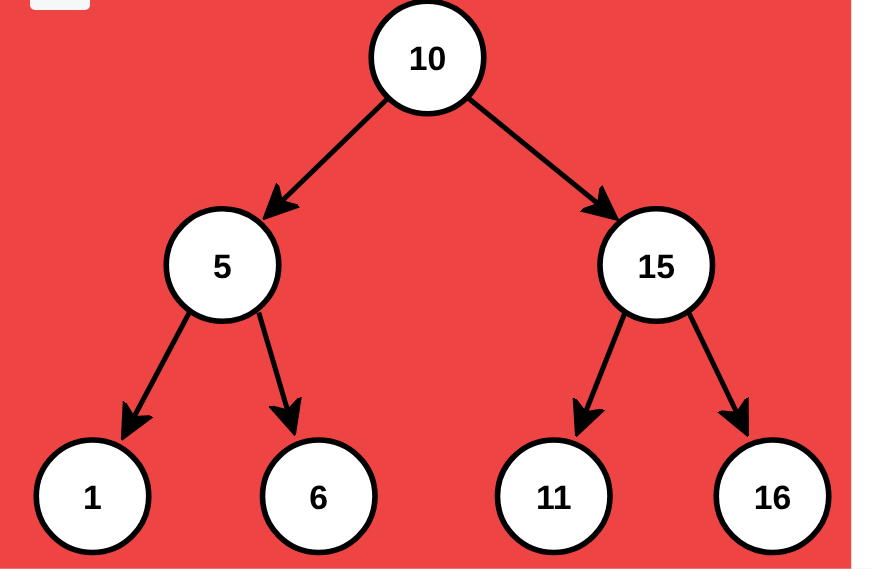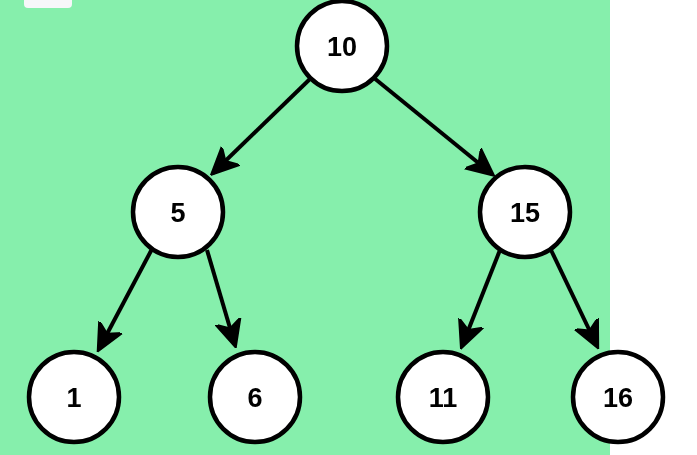--- a/index.html
+++ b/index.html
@@ -8,23 +8,23 @@
     background: #ffffff;
   }
   body {
     width: 697px;
     height: 455px;
     overflow: hidden;
     font-family: "Liberation Sans", sans-serif;
   }
   #diagram-root {
     position: relative;
-    width: 610px;
+    width: 681px;
     height: 455px;
-    background: #86efac;
+    background: #ef4444;
   }
   #tree-svg {
     display: block;
     width: 697px;
     height: 455px;
   }
   .node-circle {
     fill: #ffffff;
     stroke: #000000;
     stroke-width: 4.5;

